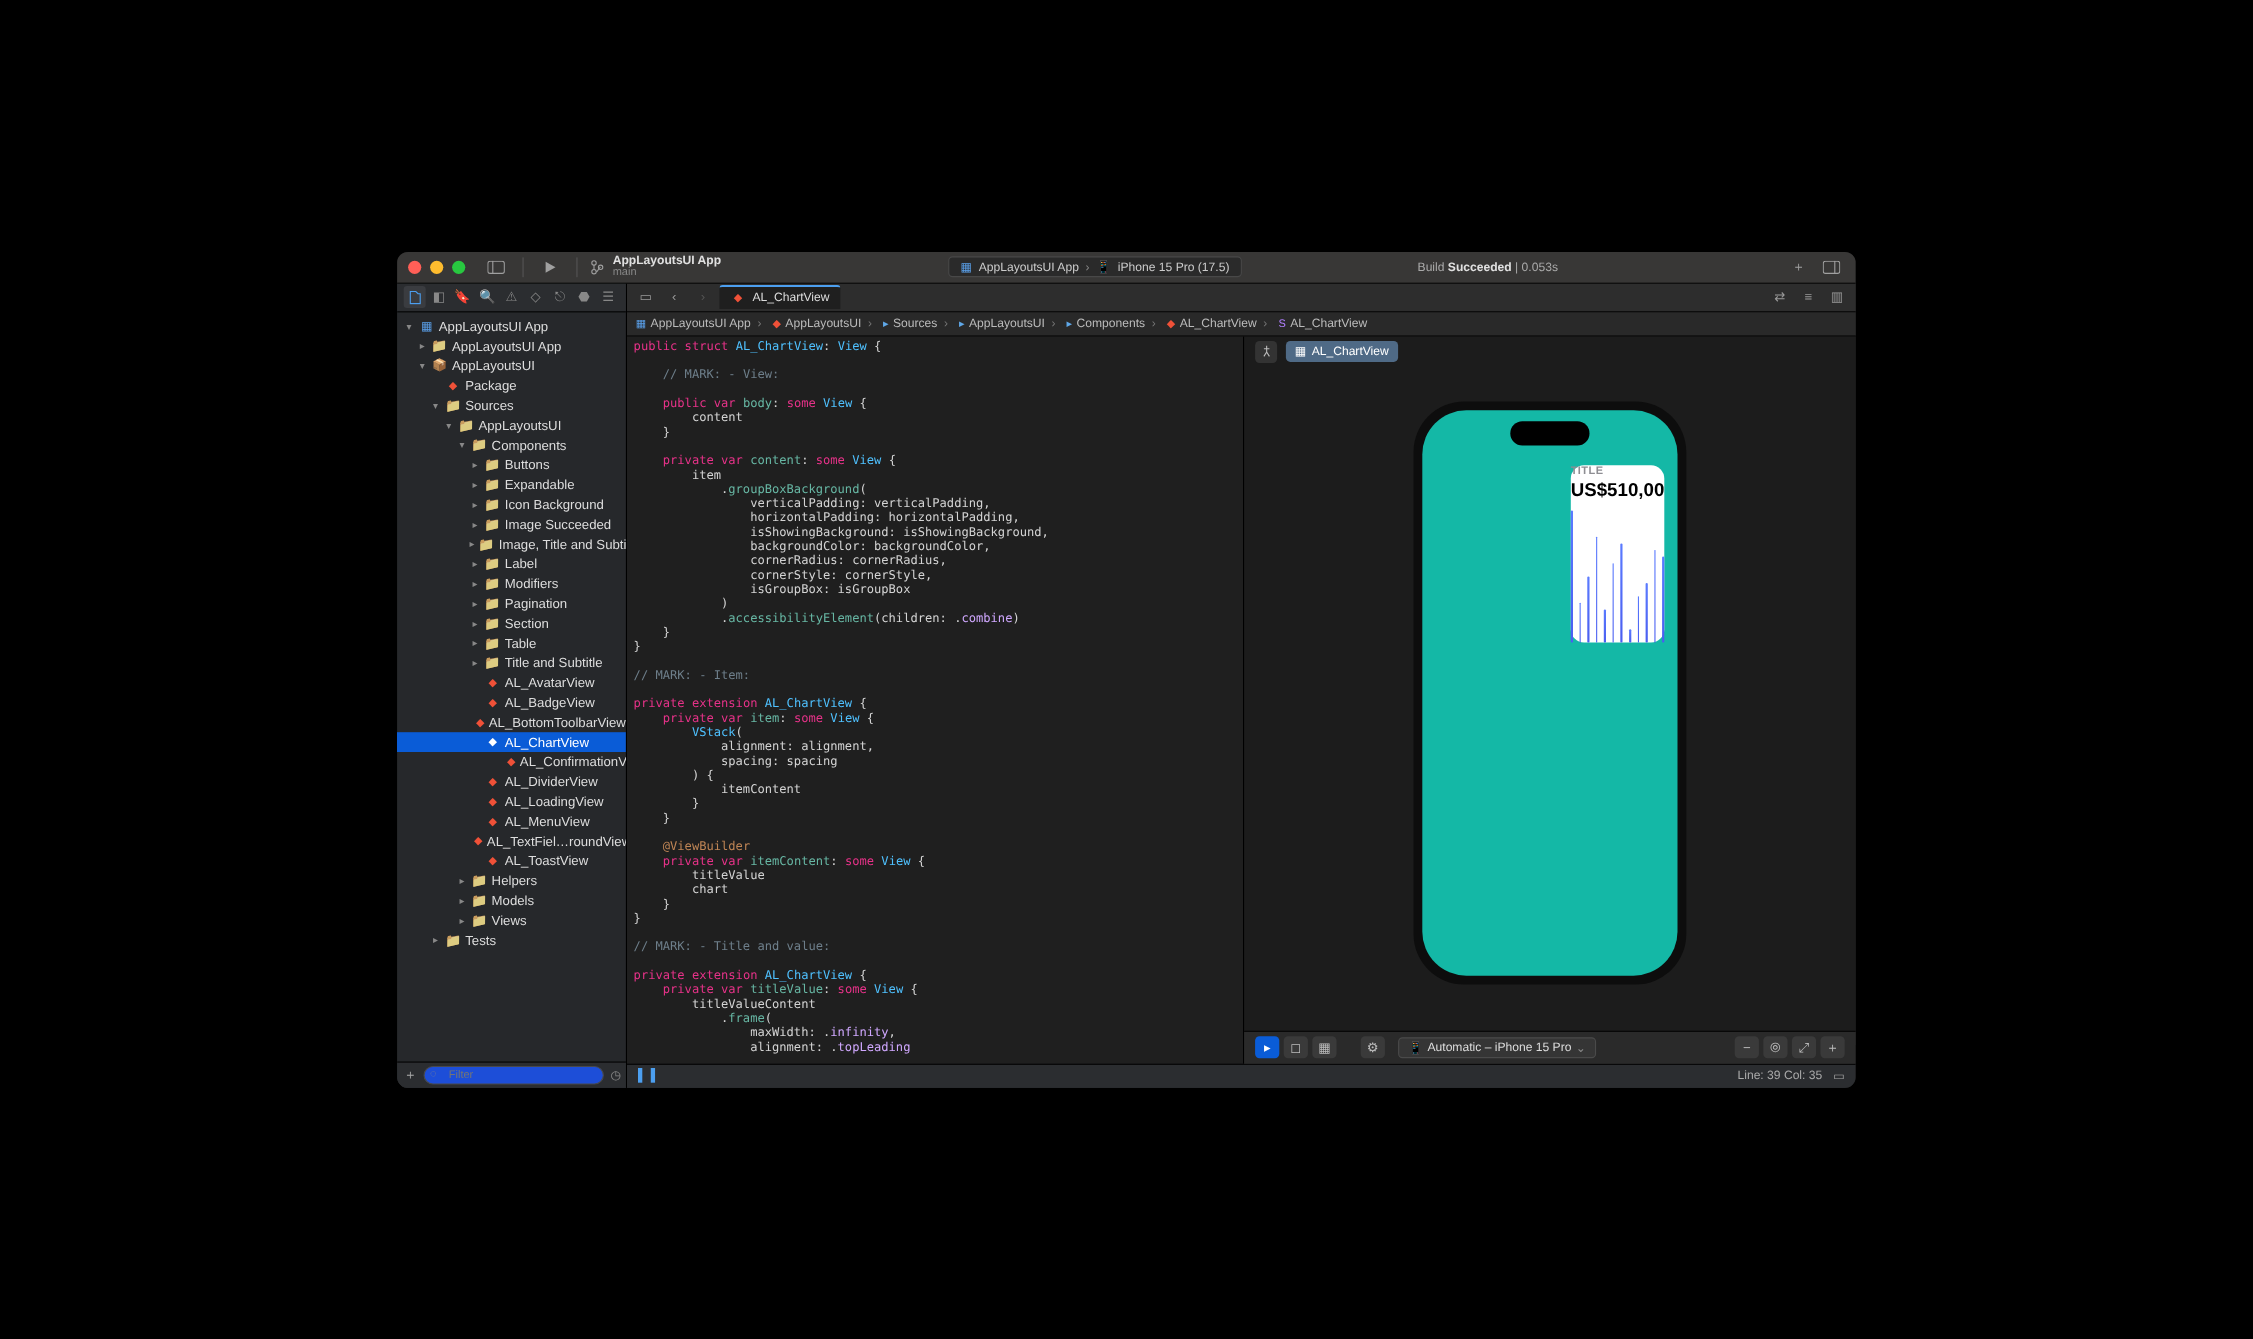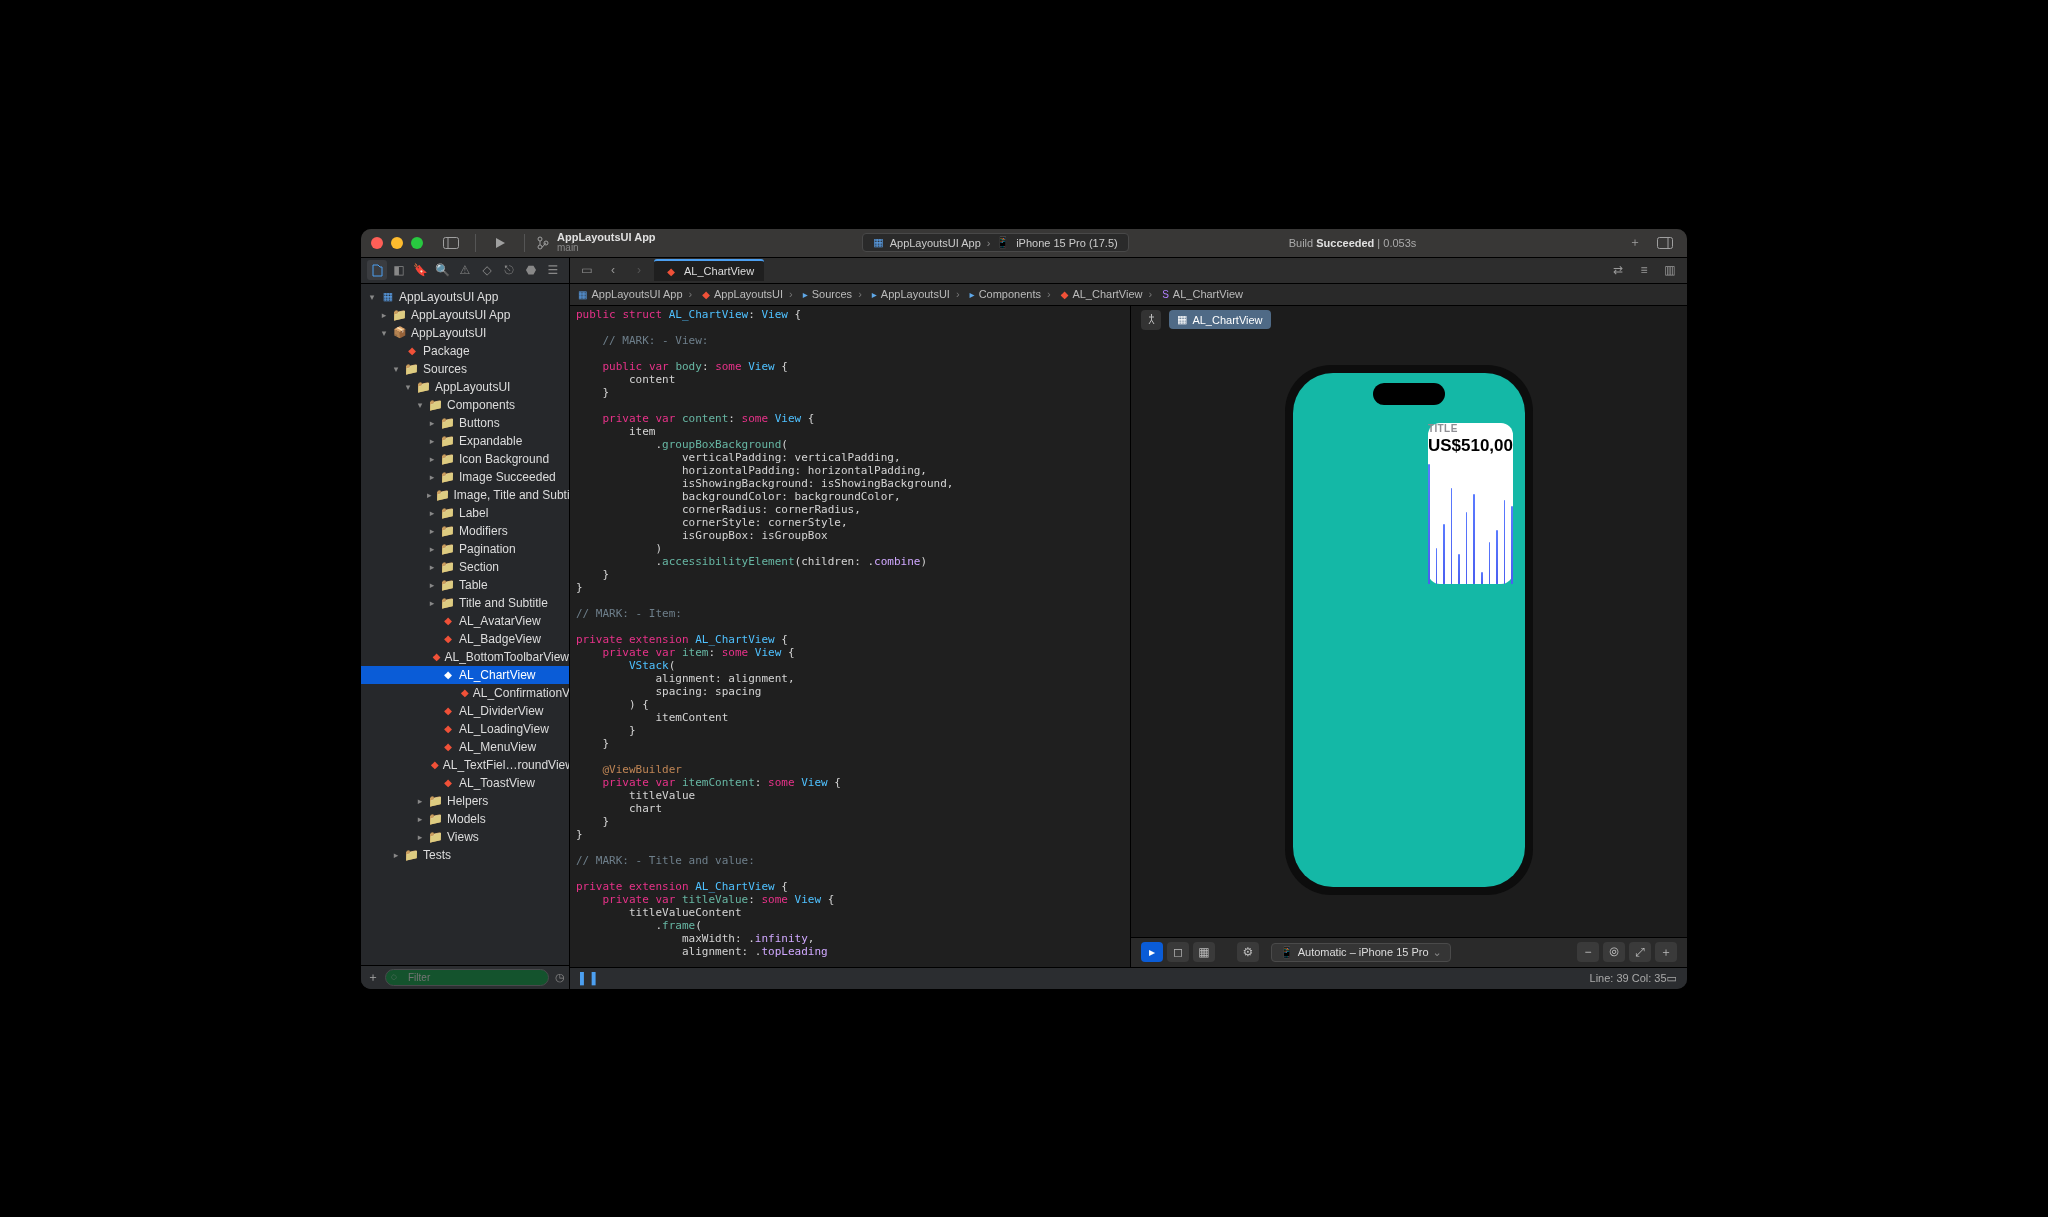--- a/index.html
+++ b/index.html
@@ -101,21 +101,21 @@
   .fi.swift { color:#f05138; }
   .fi.swift::before { content:"◆"; font-size:10px;}
   .fi.pkg::before { content:"📦"; font-size:11px;}
 
   .nav-filter {
     height:24px; border-top:1px solid #000;
     display:flex; align-items:center; gap:6px; padding:0 6px;
     background:#2b2d30;
   }
   .nav-filter input {
-    flex:1; background:#14532d; border:1px solid #48494c;
+    flex:1; background:#1d4ed8; border:1px solid #48494c;
     border-radius:10px; padding:2px 8px 2px 22px; font-size:10px;
     color:#ccc;
   }
   .nav-filter .plus { color:#aaa; width:16px; text-align:center;}
 
   
   .main { flex:1; display:flex; flex-direction:column; min-width:0; }
   .jumpbar {
     height:26px; background:#2d2d2d;
     border-bottom:1px solid #000;
@@ -230,21 +230,21 @@
     margin-left:8px;
   }
   .cb-right { margin-left:auto; display:flex; gap:4px; }
 
   
   .statusbar {
     height:22px; background:#2b2d30; border-top:1px solid #000;
     display:flex; align-items:center; padding:0 10px;
     font-size:11px; color:#aaa; gap:8px;
   }
-  .sb-right { margin-left:auto; display:flex; gap:0; align-items:center;}
+  .sb-right { margin-left:auto; display:flex; gap:10px; align-items:center;}
 </style>
 </head>
 <body>
 
 <div class="window">
 
   <div class="titlebar">
     <div class="traffic">
       <span class="tl-close"></span>
       <span class="tl-min"></span>

